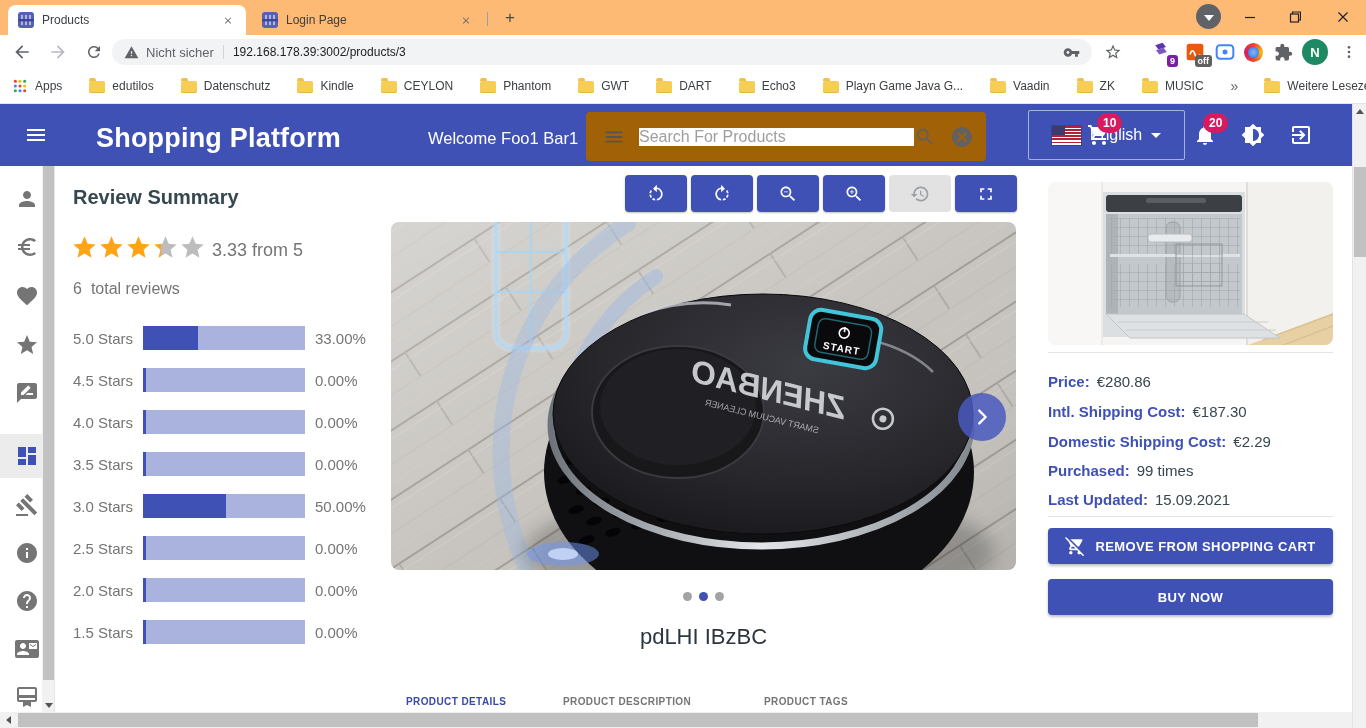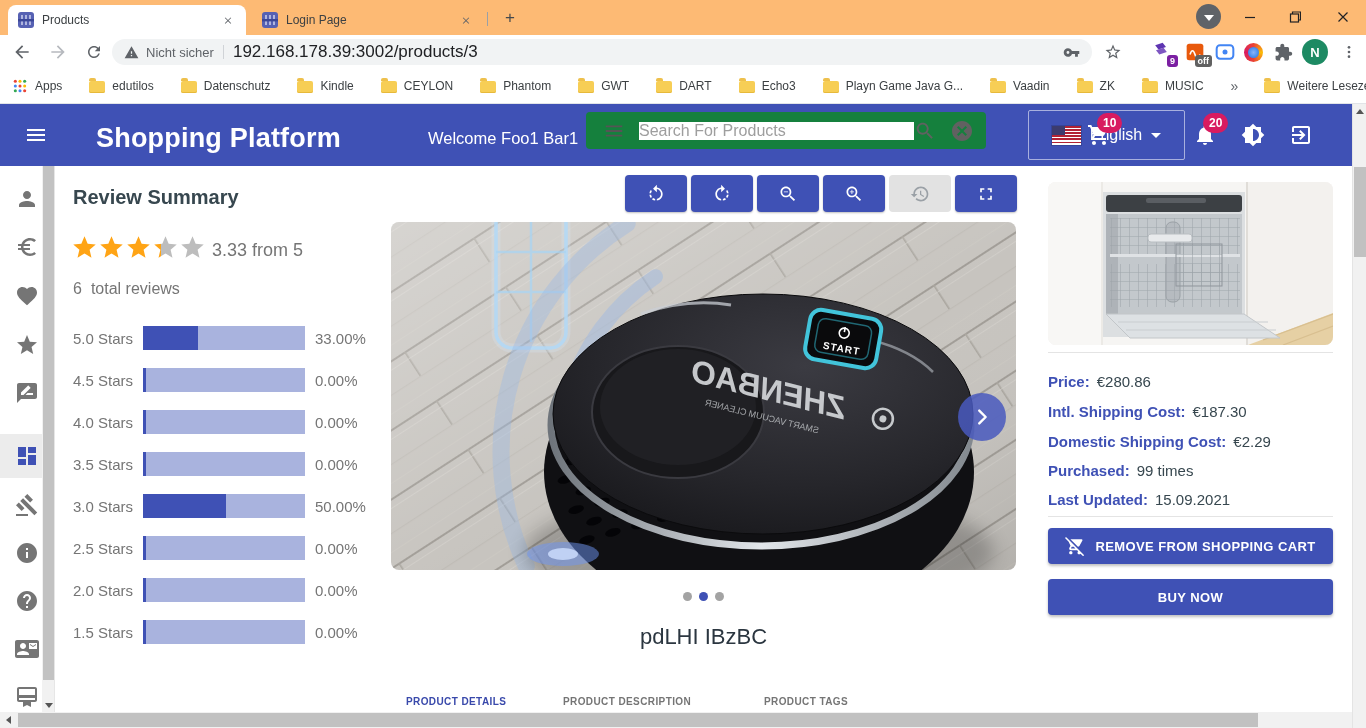--- a/index.html
+++ b/index.html
@@ -19,40 +19,40 @@
   #media-btn .caret { width:0; height:0; border-left:5px solid transparent; border-right:5px solid transparent; border-top:6px solid #fff; margin-top:2px; }
   .winbtn { position:absolute; top:0; width:42px; height:33px; display:flex; align-items:center; justify-content:center; }
 
   
   #toolbar { position:absolute; left:0; top:35px; width:1266px; height:33px; background:#fff; }
   .navbtn { position:absolute; top:3px; width:28px; height:28px; display:flex; align-items:center; justify-content:center; border-radius:14px; color:#5f6368; }
   .navbtn.disabled { color:#b6b9be; }
   #omnibox { position:absolute; left:112px; top:4px; width:980px; height:26px; border-radius:13px; background:#f1f3f4; display:flex; align-items:center; padding:0 12px; }
   #omni-sec { font-size:13px; color:#5f6368; margin-left:7px; white-space:nowrap; }
   .omni-sep { width:1px; height:14px; background:#d0d3d7; margin:0 9px; }
-  #omni-url { font-size:17px; color:#202124; white-space:nowrap; flex:1; }
+  #omni-url { font-size:12px; color:#202124; white-space:nowrap; flex:1; }
   .extbtn { position:absolute; top:4px; width:26px; height:26px; display:flex; align-items:center; justify-content:center; color:#5f6368; }
   .extbadge { position:absolute; font-size:9px; font-weight:bold; color:#fff; border-radius:3px; padding:1px 3px; bottom:-2px; right:-4px; }
   #avatar { position:absolute; left:1302px; top:4px; width:26px; height:26px; border-radius:50%; background:#1d8a63; color:#fff; font-size:13px; font-weight:bold; display:flex; align-items:center; justify-content:center; }
 
   
   #bookmarks { position:absolute; left:0; top:68px; width:1366px; height:36px; background:#fff; border-bottom:1px solid #e2e4e8; display:flex; align-items:center; padding:0 12px; }
   .bm { display:flex; align-items:center; margin-right:27px; white-space:nowrap; }
   .bmlabel { font-size:12px; color:#3c4043; margin-left:7px; }
   .folder { width:16px; height:12px; background:#f7ce55; border-radius:2px; position:relative; margin-top:2px; box-shadow:inset 0 -1px 0 #e7b93a; }
   .folder::before { content:""; position:absolute; top:-3px; left:0; width:7px; height:3px; background:#eec04c; border-radius:2px 2px 0 0; }
   #bm-right { margin-left:auto; display:flex; align-items:center; }
   #bm-chevron { font-size:14px; color:#5f6368; margin-right:26px; }
 
   
   #appheader { position:absolute; left:0; top:104px; width:1352px; height:62px; background:#3f51b5; }
   #hamburger { position:absolute; left:24px; top:19px; color:#fff; }
   #apptitle { position:absolute; left:96px; top:19px; font-size:27px; font-weight:bold; color:#fff; letter-spacing:.2px; }
   #welcome { position:absolute; left:428px; top:25px; font-size:16.5px; color:#fff; white-space:nowrap; }
-  #searchbox { position:absolute; left:586px; top:8px; width:400px; height:37px; background:#15803d; border-radius:4px; display:flex; align-items:center; }
+  #searchbox { position:absolute; left:586px; top:8px; width:400px; height:49px; background:#a16207; border-radius:4px; display:flex; align-items:center; }
   #searchbox .dragicon { margin-left:17px; color:#555; }
   .searchinput { flex:1; border:none; outline:none; font-size:16px; margin-left:14px; color:#333; font-family:"Liberation Sans",sans-serif; }
   .searchinput::placeholder { color:#9e9e9e; }
   #search-glass { color:#616161; margin-right:14px; }
   #search-clear { width:24px; height:24px; margin-right:12px; color:#616161; }
   #langbox { position:absolute; left:1028px; top:6px; width:157px; height:50px; border:1px solid rgba(255,255,255,.55); border-radius:2px; display:flex; align-items:center; justify-content:center; gap:9px; }
   .flag { width:29px; height:19px; background:repeating-linear-gradient(180deg,#b22234 0 1.6px,#fff 1.6px 3.1px); position:relative; box-shadow:0 0 0 1px rgba(0,0,0,.15); }
   .flag::before { content:""; position:absolute; left:0; top:0; width:13px; height:9px; background:#3c3b6e; }
   #langlabel { font-size:16px; color:#fff; }
   .caret-down { width:0; height:0; border-left:5px solid transparent; border-right:5px solid transparent; border-top:5px solid #fff; }

